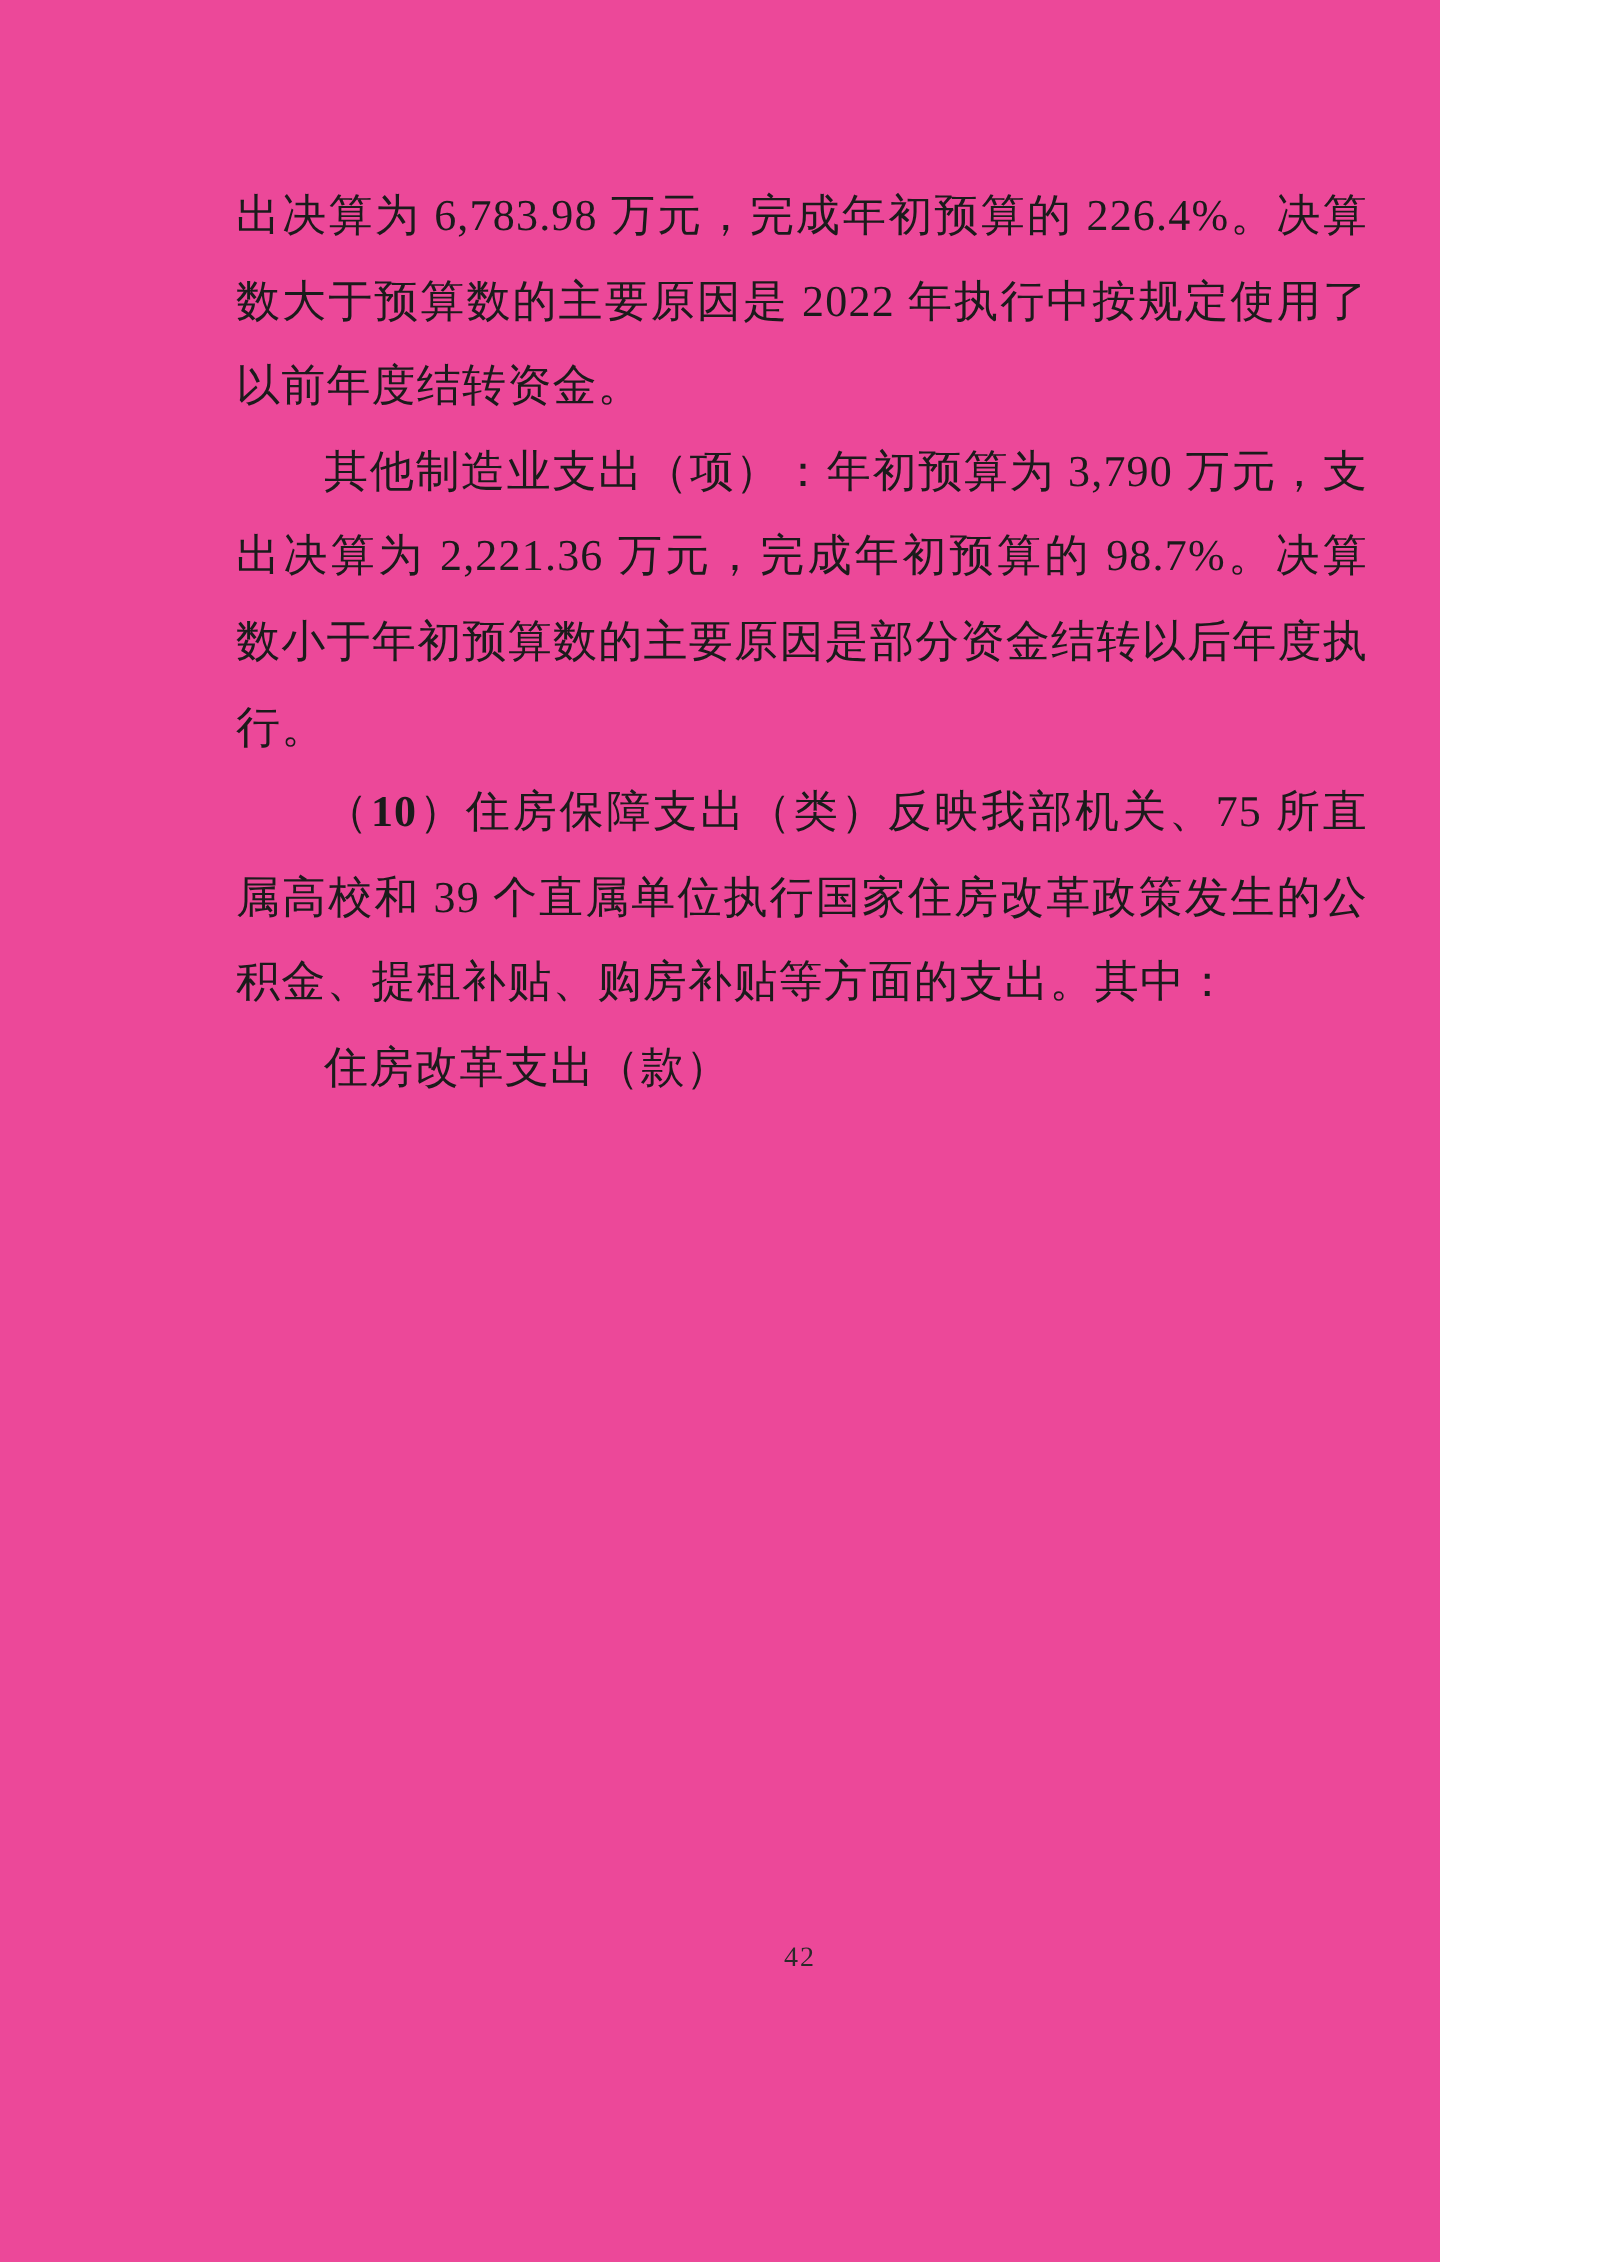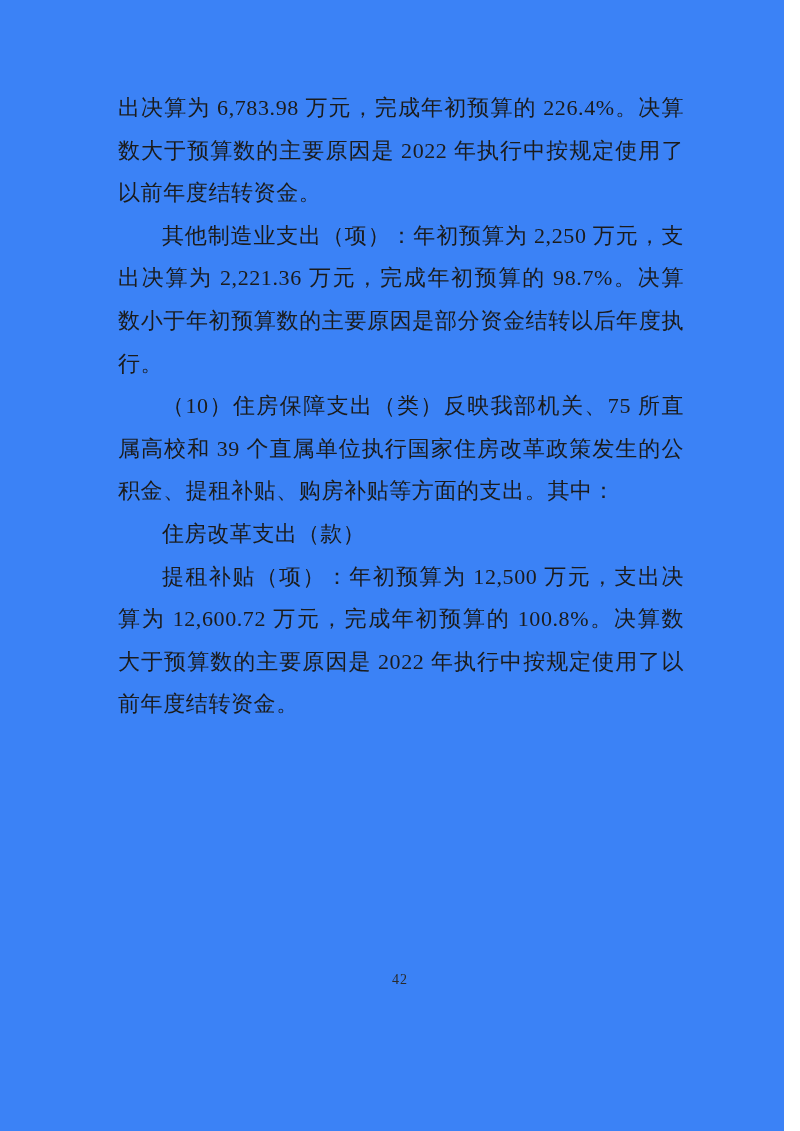--- a/index.html
+++ b/index.html
@@ -2,23 +2,23 @@
 <html><head>
 <meta charset="utf-8">
 <style>
   html, body {
     margin: 0;
     padding: 0;
     background: #ffffff;
   }
   .page {
     position: relative;
-    width: 784px;
+    width: 720px;
     height: 1131px;
-    background: #3b82f6;
+    background: #ec4899;
     overflow: hidden;
     font-family: "Liberation Serif", "DejaVu Serif", serif;
     color: #1b1b1b;
   }
   .doc-body {
     position: absolute;
     left: 118px;
     top: 87px;
     width: 566px;
     font-size: 22px;
@@ -28,38 +28,37 @@
     text-justify: inter-ideograph;
   }
   .para {
     margin: 0;
     padding: 0;
   }
   .para.indent {
     text-indent: 2em;
   }
   .run-bold {
-    font-weight: normal;
+    font-weight: bold;
   }
   .page-number {
     position: absolute;
     top: 972px;
     left: 0;
     width: 800px;
     text-align: center;
     font-size: 14px;
     letter-spacing: 1px;
     color: #2a2a2a;
   }
 </style>
 </head>
 <body>
 
 <div class="page">
   <div class="doc-body">
       <p class="para"><span>出决算为 6,783.98 万元，完成年初预算的 226.4%。决算数大于预算数的主要原因是 2022 年执行中按规定使用了以前年度结转资金。</span></p>
-      <p class="para indent"><span>其他制造业支出（项）：年初预算为 2,250 万元，支出决算为 2,221.36 万元，完成年初预算的 98.7%。决算数小于年初预算数的主要原因是部分资金结转以后年度执行。</span></p>
+      <p class="para indent"><span>其他制造业支出（项）：年初预算为 3,790 万元，支出决算为 2,221.36 万元，完成年初预算的 98.7%。决算数小于年初预算数的主要原因是部分资金结转以后年度执行。</span></p>
       <p class="para indent"><span>（</span><span class="run-bold">10</span><span>）住房保障支出（类）反映我部机关、75 所直属高校和 39 个直属单位执行国家住房改革政策发生的公积金、提租补贴、购房补贴等方面的支出。其中：</span></p>
       <p class="para indent"><span>住房改革支出（款）</span></p>
-      <p class="para indent"><span>提租补贴（项）：年初预算为 12,500 万元，支出决算为 12,600.72 万元，完成年初预算的 100.8%。决算数大于预算数的主要原因是 2022 年执行中按规定使用了以前年度结转资金。</span></p>
     </div>
   <div class="page-number">42</div>
 </div>
 
 </body></html>

